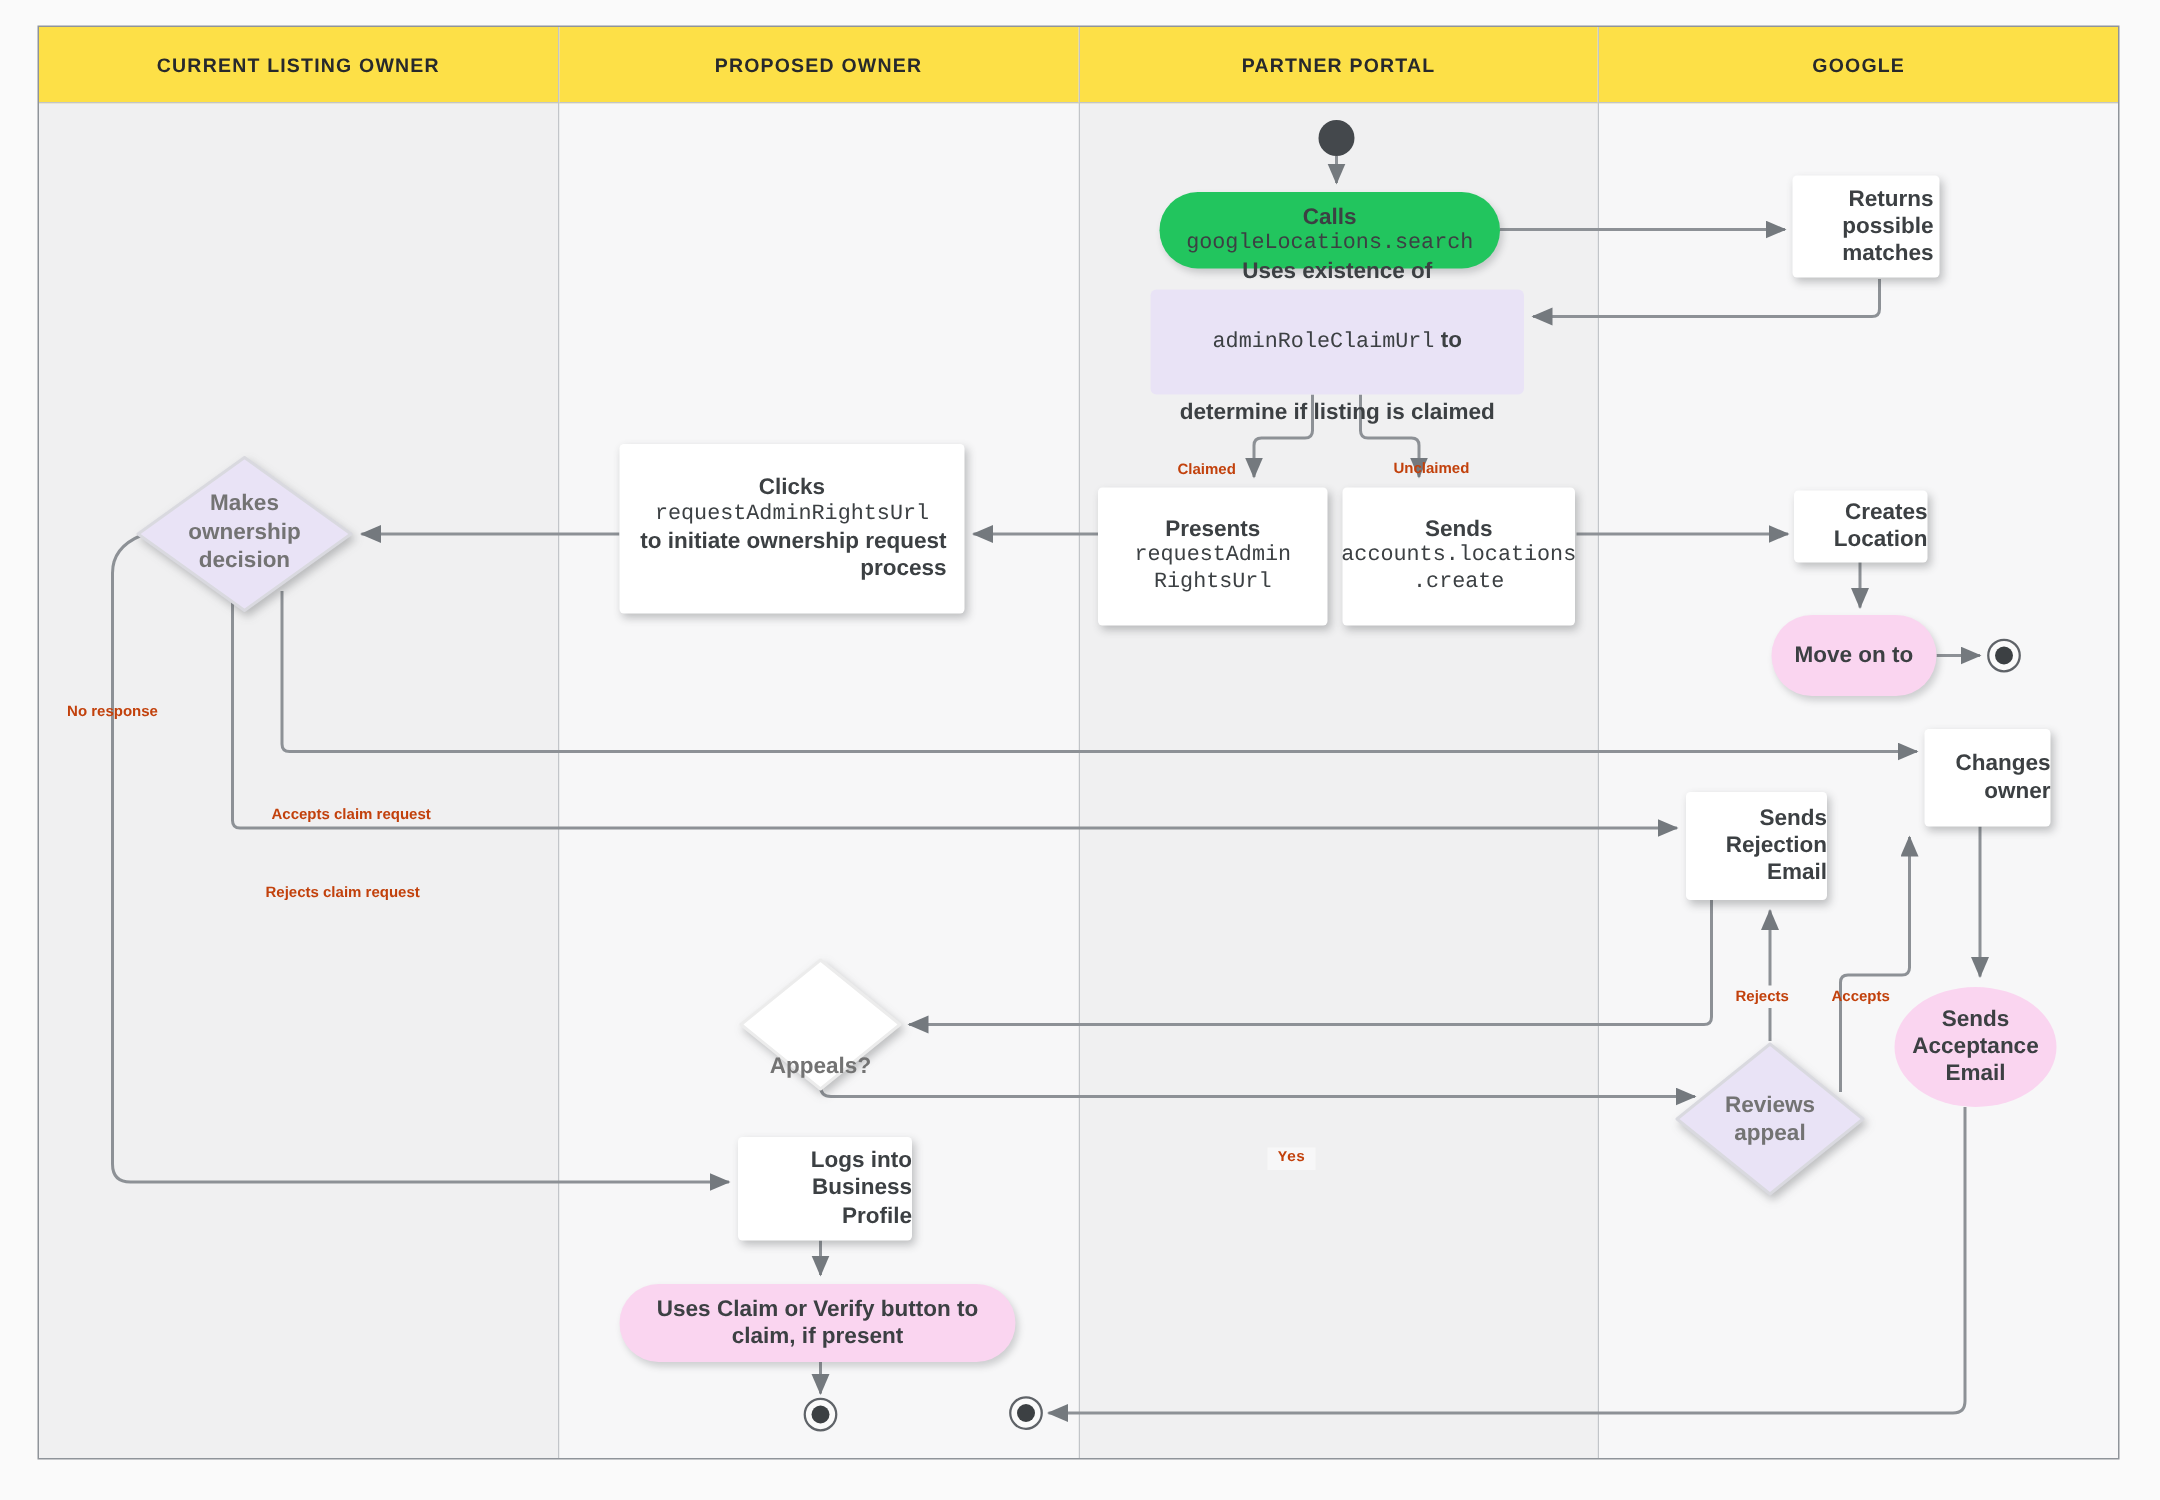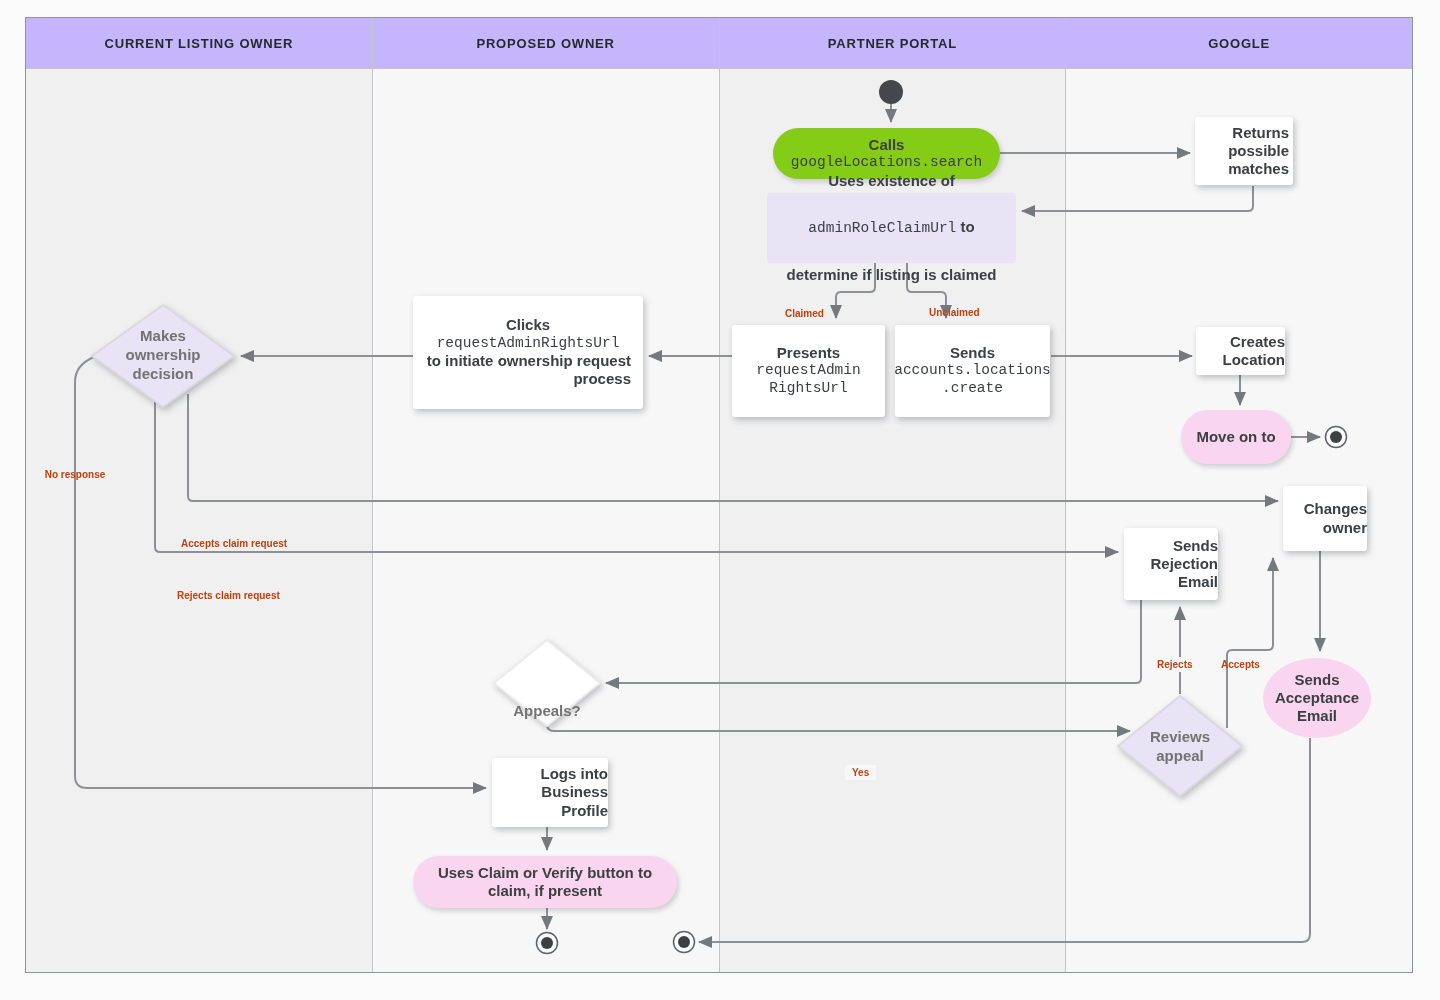--- a/index.html
+++ b/index.html
@@ -5,21 +5,21 @@
   html,body{margin:0;padding:0;background:#fafafa;}
   #canvas{position:relative;width:1440px;height:1000px;background:#fafafa;
           font-family:"Liberation Sans",sans-serif;color:#3c4043;overflow:hidden;}
 
   
   #lanes{position:absolute;left:25px;top:17px;width:1388px;height:956px;
          display:flex;border:1px solid #8f949a;box-sizing:border-box;}
   .lane{flex:1 1 0;display:flex;flex-direction:column;border-right:1px solid #c2c5c9;box-sizing:border-box;}
   .lane:last-child{border-right:none;}
   .lane-header{height:51px;display:flex;align-items:center;justify-content:center;
-               background:#c4b5fd;border-bottom:1px solid #c2c5c9;box-sizing:border-box;
+               background:#fde047;border-bottom:1px solid #c2c5c9;box-sizing:border-box;
                font-size:13px;font-weight:bold;letter-spacing:.8px;color:#27292c;}
   .lane-body{flex:1;}
   .lane:nth-child(odd) .lane-body{background:#f0f0f1;}
   .lane:nth-child(even) .lane-body{background:#f7f7f8;}
 
   
   #wires{position:absolute;left:0;top:0;width:1440px;height:1000px;z-index:2;}
   .wire{fill:none;stroke:#8d9196;stroke-width:2;stroke-linejoin:round;}
   .diamond{stroke:#d9d9df;stroke-width:2;stroke-linejoin:round;
            filter:drop-shadow(2px 3px 3px rgba(60,64,67,.30));}
@@ -103,21 +103,21 @@
     <g>
       <circle cx="547" cy="943" r="10.5" fill="#fafafa" stroke="#5f6368" stroke-width="1.5"></circle>
       <circle cx="547" cy="943" r="6" fill="#3c4043"></circle>
     </g>
     <g>
       <circle cx="684" cy="942" r="10.5" fill="#fafafa" stroke="#5f6368" stroke-width="1.5"></circle>
       <circle cx="684" cy="942" r="6" fill="#3c4043"></circle>
     </g>
   </svg>
 
-  <div class="node pill" style="left:773px;top:128px;width:227px;height:51px;border-radius:26px;background:#84cc16;">
+  <div class="node pill" style="left:773px;top:128px;width:227px;height:51px;border-radius:26px;background:#22c55e;">
     <span>Calls</span>
     <span class="mono">googleLocations.search</span>
   </div>
 
   <div class="node box" style="left:1195px;top:117px;width:98px;height:68px;padding:4px;">
     <span>Returns possible matches</span>
   </div>
 
   <div class="node flat" style="left:767px;top:193px;width:249px;height:70px;border-radius:4px;background:#e9e3f6;gap:28px;">
     <span>Uses existence of</span>
@@ -175,15 +175,15 @@
   <div class="diamond-label" style="left:497px;top:674px;width:100px;margin-top:28px;">Appeals?</div>
   <div class="diamond-label" style="left:1130px;top:728px;width:100px;">Reviews appeal</div>
 
   <div class="edge-label" style="left:785px;top:275px;">Claimed</div>
   <div class="edge-label" style="left:929px;top:274px;">Unclaimed</div>
   <div class="edge-label" style="left:33px;top:436px;width:84px;text-align:center;">No response</div>
   <div class="edge-label" style="left:181px;top:505px;">Accepts claim request</div>
   <div class="edge-label" style="left:177px;top:557px;text-align:center;">Rejects claim request</div>
   <div class="edge-label lbl-bg" style="left:1150px;top:625px;">Rejects</div>
   <div class="edge-label" style="left:1221px;top:626px;">Accepts</div>
-  <div class="edge-label lbl-bg" style="left:845px;top:733px;">Yes</div>
+  <div class="edge-label lbl-bg" style="left:845px;top:733px;font-family:Liberation Mono, monospace;">Yes</div>
 
 </div>
 
 </body></html>

